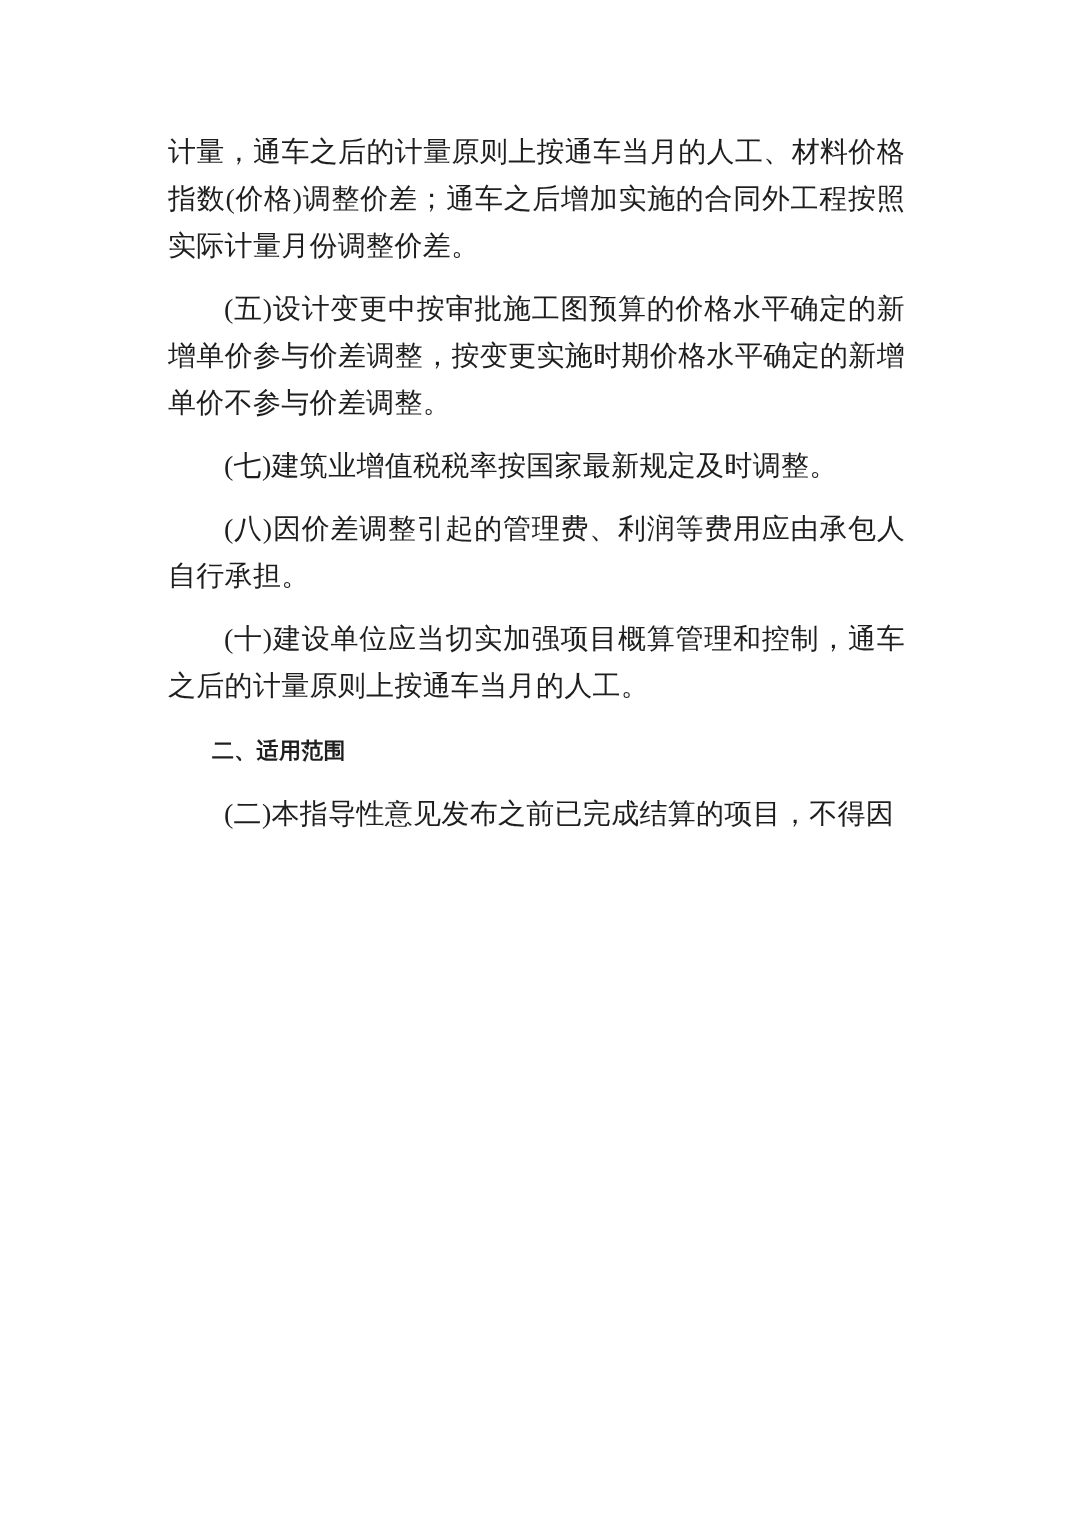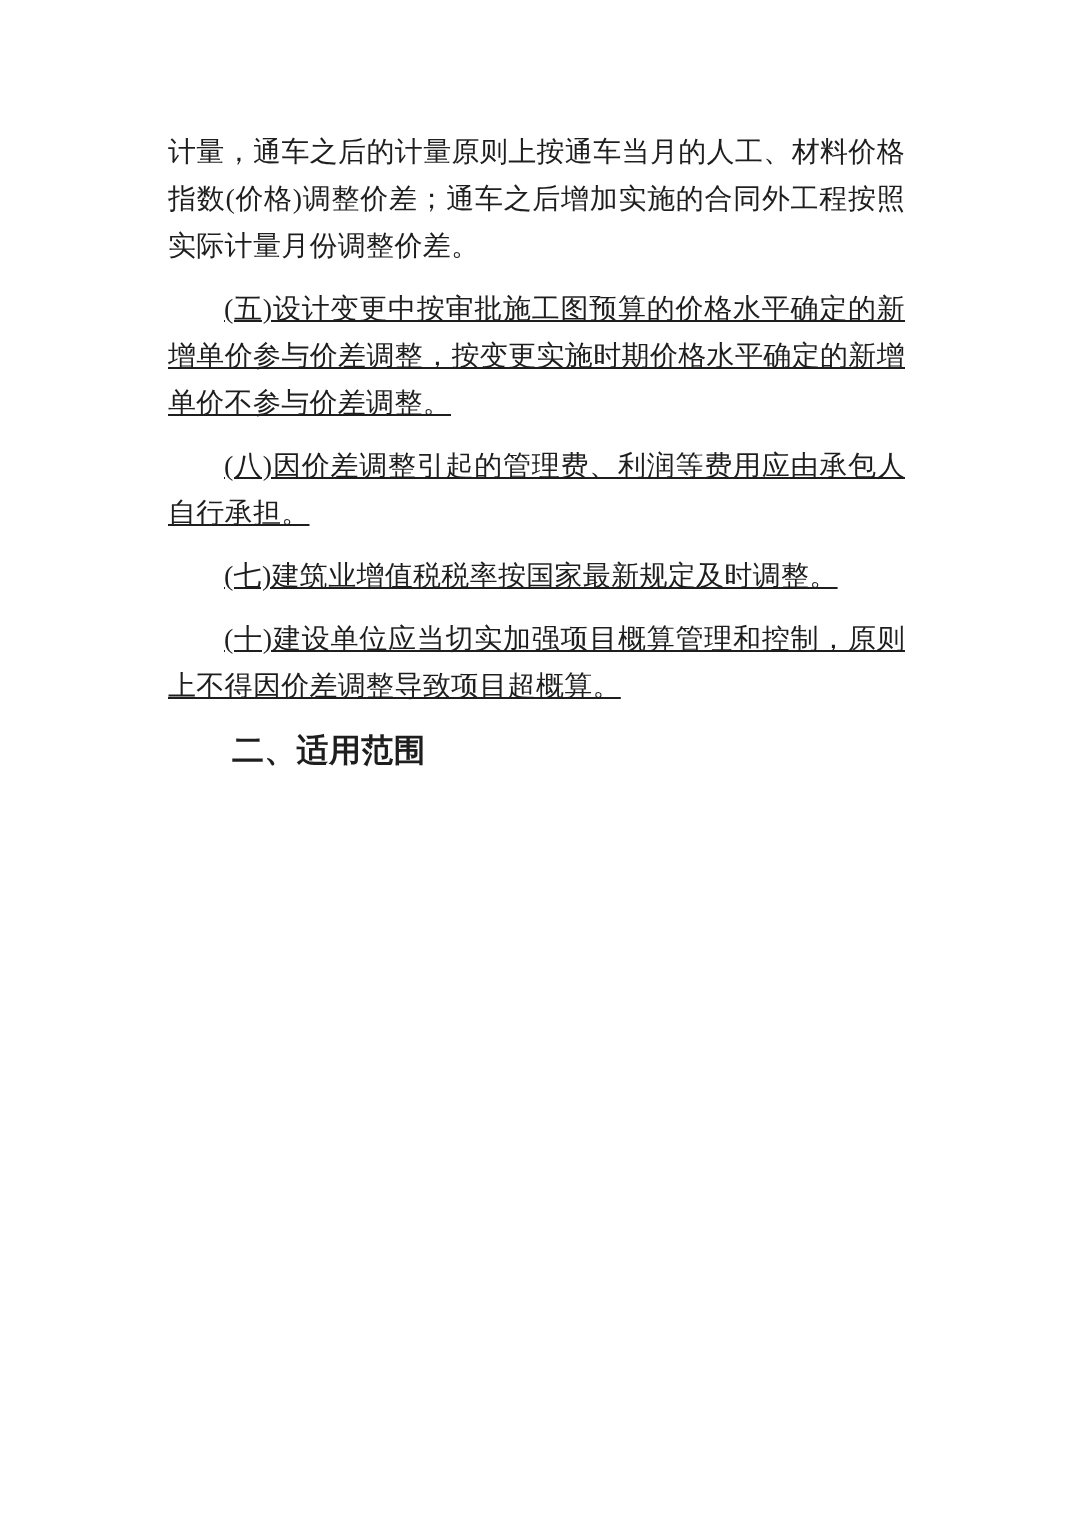--- a/index.html
+++ b/index.html
@@ -31,47 +31,47 @@
     text-justify: inter-ideograph;
     font-weight: normal;
     margin: 16px 0 0 0;
   }
   .text-block p.continuation {
     margin-top: 0;
     text-indent: 0;
   }
   .text-block p.body {
     text-indent: 2em;
-    text-decoration: underline;
   }
   .text-block h2.heading {
     font-weight: bold;
-    font-size: 32px;
+    font-size: 22px;
     text-indent: 2em;
     margin: 18px 0 2px 0;
   }
   .page-number {
     margin-top: 14px;
     text-align: right;
     font-size: 30px;
     line-height: 40px;
     letter-spacing: 0;
     color: #1e1e1e;
   }
 </style>
 </head>
 <body>
 
 <div class="page">
   <div class="text-block">
 
   <p class="continuation">计量，通车之后的计量原则上按通车当月的人工、材料价格指数(价格)调整价差；通车之后增加实施的合同外工程按照实际计量月份调整价差。</p>
       <p class="body">(五)设计变更中按审批施工图预算的价格水平确定的新增单价参与价差调整，按变更实施时期价格水平确定的新增单价不参与价差调整。</p>
+      <p class="body">(七)建筑业增值税税率按国家最新规定及时调整。</p>
       <p class="body">(八)因价差调整引起的管理费、利润等费用应由承包人自行承担。</p>
-      <p class="body">(七)建筑业增值税税率按国家最新规定及时调整。</p>
-      <p class="body">(十)建设单位应当切实加强项目概算管理和控制，原则上不得因价差调整导致项目超概算。</p>
+      <p class="body">(十)建设单位应当切实加强项目概算管理和控制，通车之后的计量原则上按通车当月的人工。</p>
       <h2 class="heading">二、适用范围</h2>
+      <p class="body">(二)本指导性意见发布之前已完成结算的项目，不得因</p>
     </div>
   <div class="text-block" style="top:auto; position:static;"></div>
   <div style="position:absolute; left:168px; top:1362px; width:737px;">
     <div class="page-number">—3—</div>
   </div>
 </div>
 
 </body></html>

